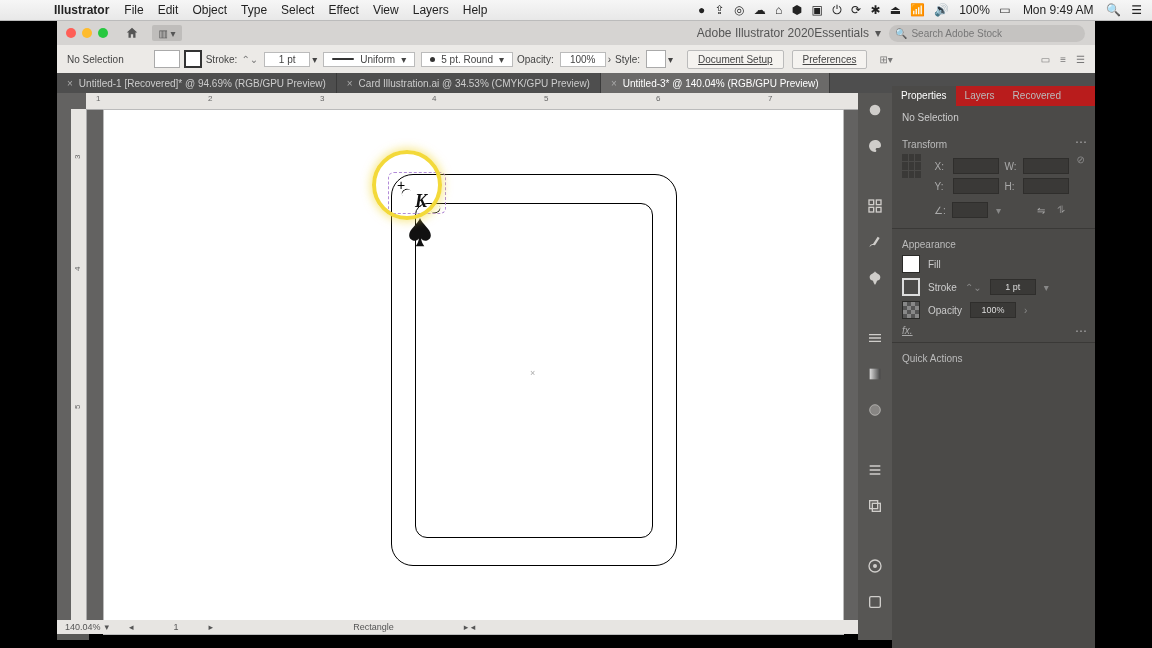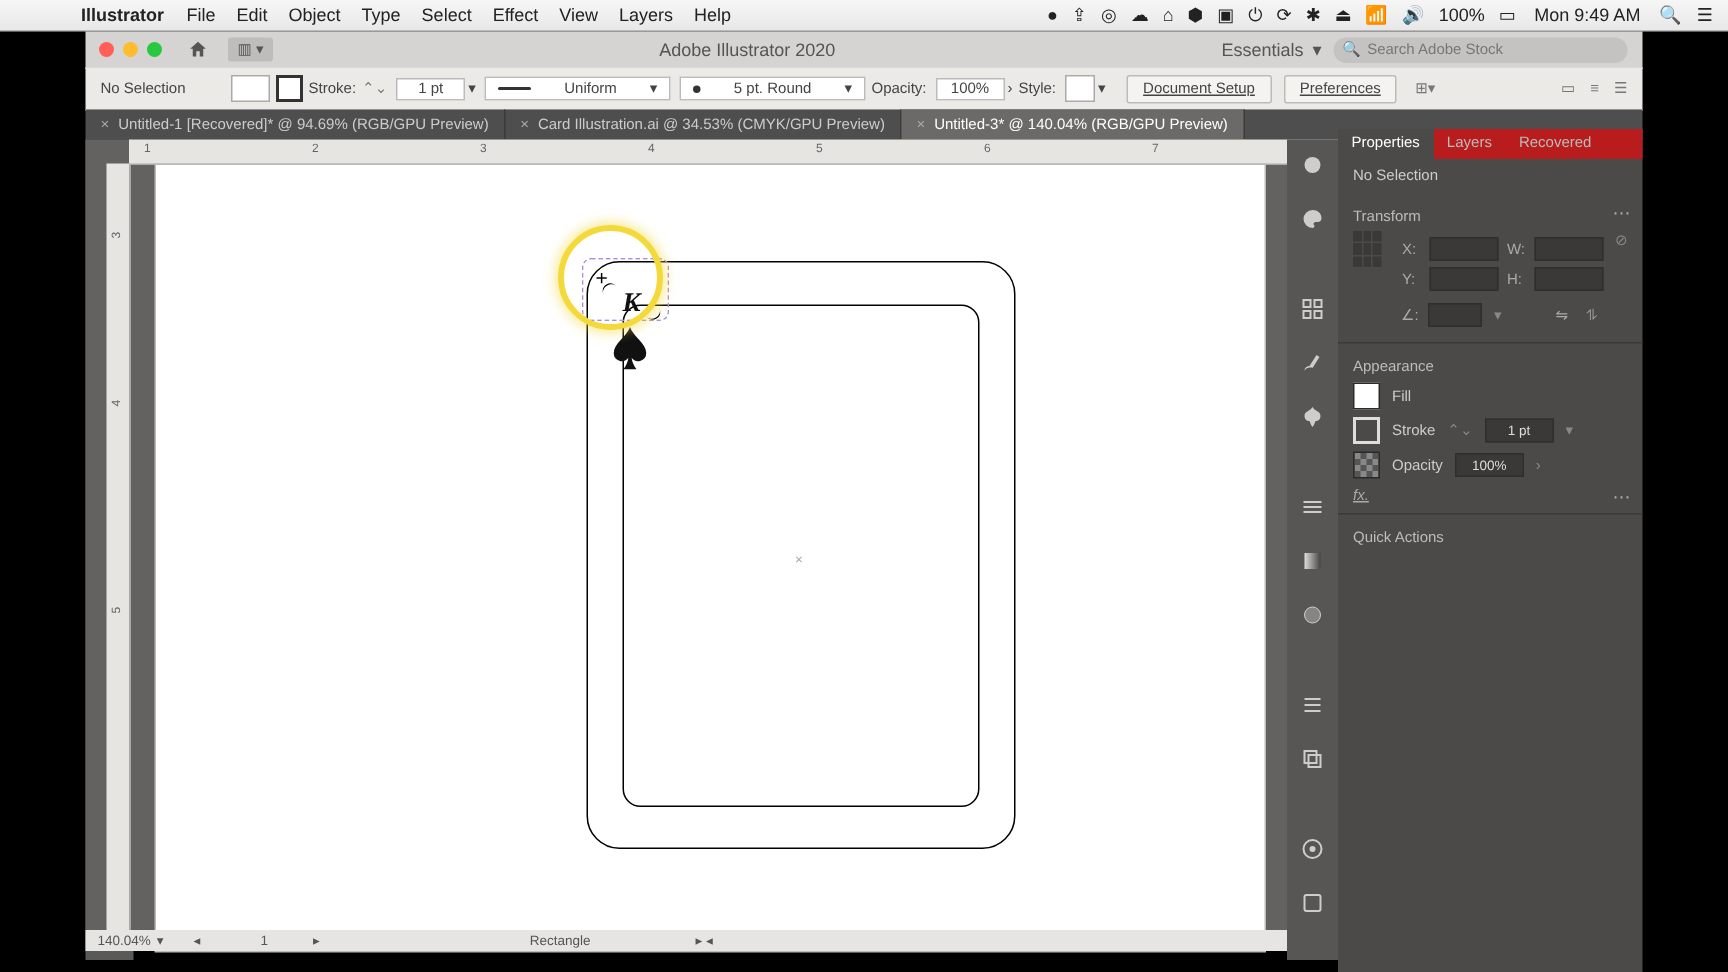--- a/index.html
+++ b/index.html
@@ -8,30 +8,30 @@
   .menubar .app{font-weight:700;margin:0 8px;padding-left:24px;}
   .menubar .m{margin:0 7px;}
   .menubar .spacer{flex:1;}
   .menubar .right-icons span{margin:0 3px;font-size:12px;}
   .titlebar{position:absolute;left:57px;right:57px;top:21px;height:24px;background:#d6d4d2;display:flex;align-items:center;border-bottom:1px solid #bbb;}
   .traffic{display:flex;gap:6px;margin-left:9px;}
   .dot{width:10px;height:10px;border-radius:50%;}
   .dot.r{background:#ff5f57;} .dot.y{background:#febc2e;} .dot.g{background:#28c840;}
   .tb-home{margin-left:14px;width:20px;height:16px;display:flex;align-items:center;justify-content:center;color:#555;}
   .tb-ws{margin-left:10px;width:30px;height:16px;background:#bfbdbb;border-radius:2px;display:flex;align-items:center;justify-content:center;color:#555;font-size:10px;}
-  .tb-title{flex:1;text-align:center;color:#555;font-size:12px;}
+  .tb-title{flex:1;text-align:right;color:#555;font-size:12px;}
   .tb-ess{margin-right:8px;color:#555;font-size:12px;display:flex;align-items:center;gap:6px;}
   .tb-search{width:190px;height:17px;background:#c5c3c1;border-radius:9px;margin-right:10px;display:flex;align-items:center;color:#777;font-size:10px;padding-left:6px;}
   .control{position:absolute;left:57px;right:57px;top:45px;height:28px;background:#eceae7;display:flex;align-items:center;color:#444;font-size:10px;border-bottom:1px solid #c9c7c4;}
   .control .sel{margin-left:10px;}
   .swatch{width:24px;height:16px;border:1px solid #aaa;background:#fff;margin-left:30px;}
   .swatch.sm{width:14px;height:14px;margin-left:4px;background:#333;}
   .ctl-lbl{margin-left:4px;}
   .ctl-val{margin-left:6px;border:1px solid #bbb;background:#fff;padding:1px 8px;min-width:28px;text-align:center;}
-  .ctl-drop{margin-left:6px;border:1px solid #bbb;background:#fff;padding:1px 8px;min-width:60px;display:flex;align-items:center;gap:22px;}
+  .ctl-drop{margin-left:6px;border:1px solid #bbb;background:#fff;padding:1px 8px;min-width:60px;display:flex;align-items:center;gap:6px;}
   .ctl-dash{width:22px;height:2px;background:#333;border-radius:1px;}
   .ctl-dot{width:5px;height:5px;border-radius:50%;background:#333;}
   .control .flexsp{flex:1;}
   .ctl-btn{border:1px solid #bbb;background:#f5f3f0;padding:3px 10px;margin-right:8px;border-radius:2px;text-decoration:underline;}
   .tabs{position:absolute;left:57px;right:57px;top:73px;height:20px;background:#4e4e4e;display:flex;align-items:center;font-size:10px;}
   .tab{display:flex;align-items:center;height:20px;padding:0 10px;color:#ccc;border-right:1px solid #3a3a3a;}
   .tab .x{margin-right:6px;color:#aaa;}
   .tab.active{background:#6b6a69;color:#fff;}
   .canvas-wrap{position:absolute;left:57px;top:93px;width:855px;height:541px;background:#636261;}
   .ruler-h{position:absolute;left:29px;top:0;right:0;height:16px;background:#e7e5e2;border-bottom:1px solid #aaa;}

